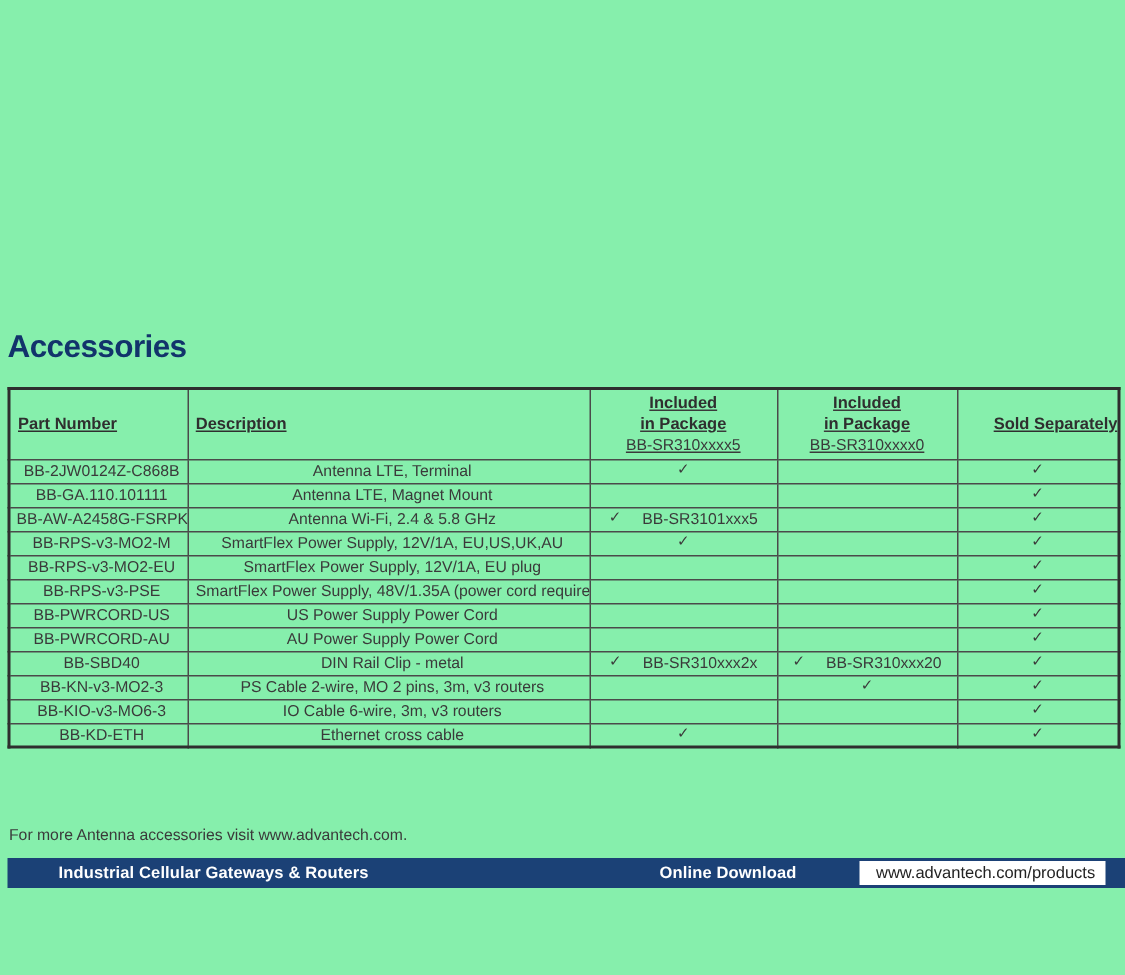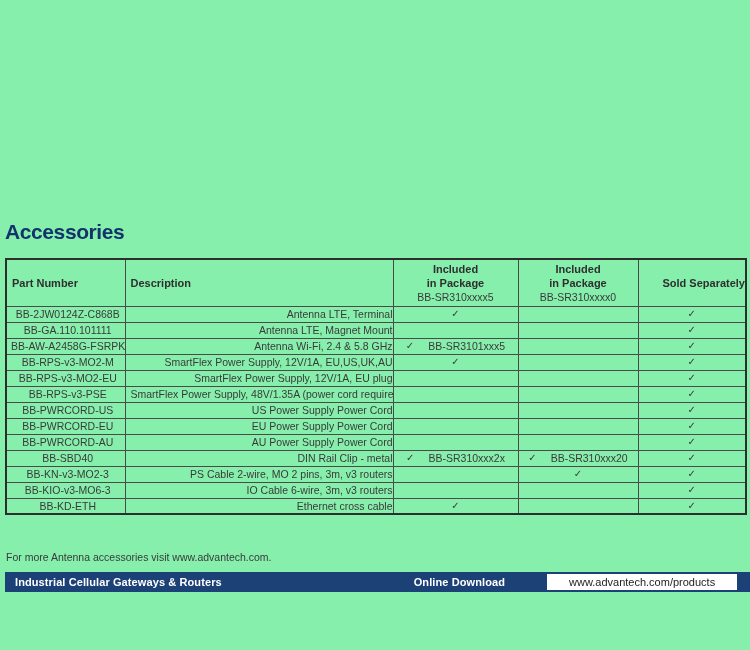--- a/index.html
+++ b/index.html
@@ -36,34 +36,34 @@
   }
   .acc-table th, .acc-table td {
     border: 1px solid #4a4a4a;
     font-size: 10.5px;
     color: #3a3a3a;
     padding: 0;
     line-height: 14px;
     overflow: hidden;
     white-space: nowrap;
   }
-  .acc-table thead th { height: 47px; vertical-align: middle; }
+  .acc-table thead th { height: 47px; vertical-align: middle; text-decoration: underline; }
   .acc-table thead th.left-h {
     text-align: left;
     padding-left: 5px;
     font-weight: bold;
     color: #2f2f2f;
     font-size: 11px;
   }
   .hdr-stack { text-align: center; }
   .hdr-stack .b { font-weight: bold; color: #2f2f2f; font-size: 11px; line-height: 14px; }
   .hdr-stack .n { font-weight: normal; color: #3a3a3a; font-size: 10.5px; line-height: 14px; }
   .acc-table tbody td { height: 16px; }
   .acc-table td.c-part  { text-align: center; padding-left: 4px; }
-  .acc-table td.c-desc  { text-align: right; padding-left: 5px; }
+  .acc-table td.c-desc  { text-align: center; padding-left: 5px; }
   .acc-table td.c-mid   { text-align: center; }
   .mid-flex {
     display: flex;
     justify-content: center;
     align-items: center;
     gap: 14px;
   }
   .check {
     font-size: 10px;
     color: #3a3a3a;
@@ -83,45 +83,45 @@
     width: 745px;
     height: 20px;
     background: #1B4176;
     display: flex;
     align-items: center;
   }
   .footer-bar .product-line {
     color: #ffffff;
     font-weight: bold;
     font-size: 11px;
-    padding-left: 10px;
+    padding-left: 34px;
     letter-spacing: 0.1px;
   }
   .footer-bar .right-group {
     margin-left: auto;
     display: flex;
     align-items: center;
     height: 100%;
     gap: 36px;
   }
   .footer-bar .download-label {
     color: #ffffff;
     font-weight: bold;
     font-size: 11px;
     margin-right: 6px;
     letter-spacing: 0.1px;
   }
   .footer-bar .url-box {
-    width: 190px;
+    width: 164px;
     height: 16px;
     background: #ffffff;
     margin-right: 13px;
     display: flex;
     align-items: center;
-    padding-left: 22px;
+    padding-left: 11px;
     font-size: 11px;
     color: #222222;
   }
 </style>
 </head>
 <body>
 
 <div class="page">
 
   <h1 class="heading">Accessories</h1>
@@ -240,31 +240,20 @@
           <td class="c-desc">US Power Supply Power Cord</td>
           <td class="c-mid"></td>
           <td class="c-mid"></td>
           <td class="c-mid">
             <span class="mid-flex">
               <span class="check">✓</span>
             </span>
           </td>
         </tr>
         <tr>
-          <td class="c-part">BB-PWRCORD-EU</td>
-          <td class="c-desc">EU Power Supply Power Cord</td>
-          <td class="c-mid"></td>
-          <td class="c-mid"></td>
-          <td class="c-mid">
-            <span class="mid-flex">
-              <span class="check">✓</span>
-            </span>
-          </td>
-        </tr>
-        <tr>
           <td class="c-part">BB-PWRCORD-AU</td>
           <td class="c-desc">AU Power Supply Power Cord</td>
           <td class="c-mid"></td>
           <td class="c-mid"></td>
           <td class="c-mid">
             <span class="mid-flex">
               <span class="check">✓</span>
             </span>
           </td>
         </tr>

